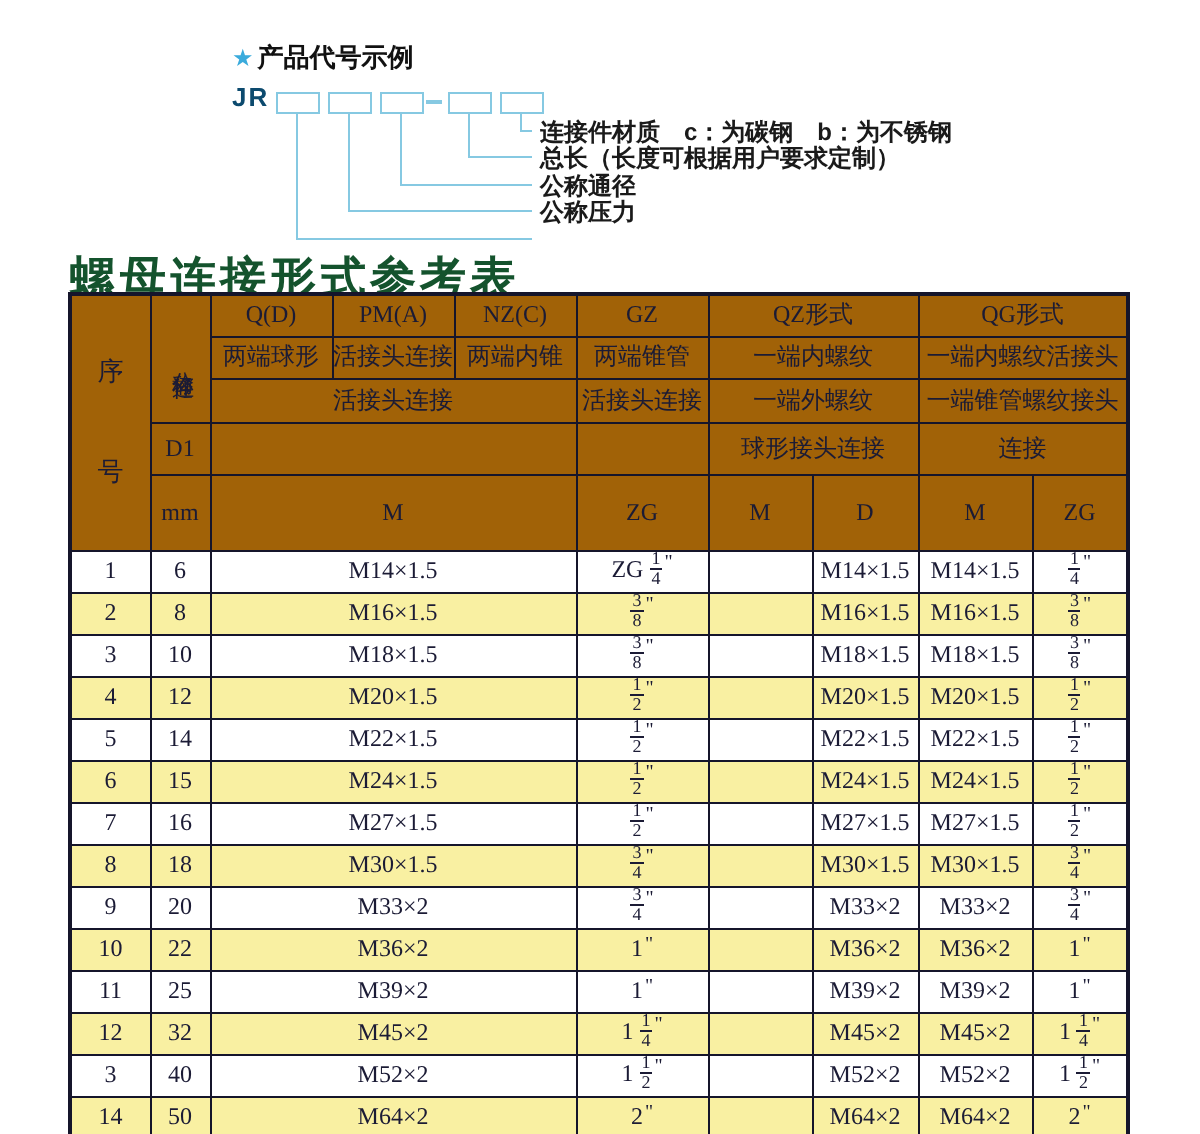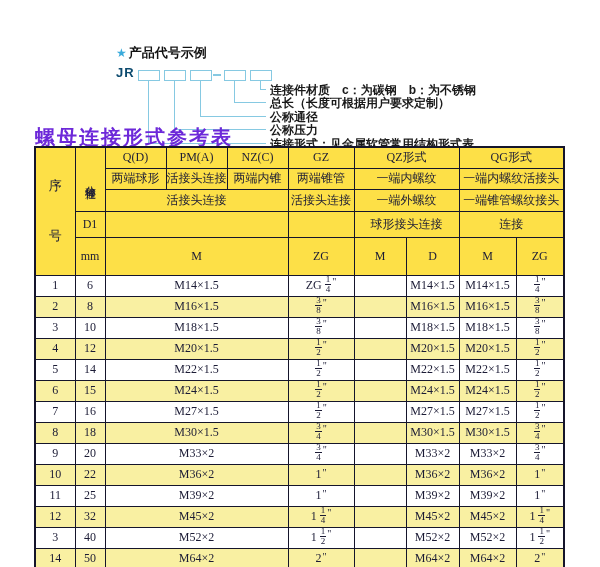--- a/index.html
+++ b/index.html
@@ -2,34 +2,34 @@
 <html><head>
 <meta charset="utf-8">
 <style>
   html,body{margin:0;padding:0;}
   body{
     width:600px;height:567px;background:#ffffff;overflow:hidden;
     font-family:"Liberation Serif","DejaVu Serif",serif;
     color:#1b1b35;position:relative;
   }
   
-  .diagram{position:absolute;left:0;top:0;width:600px;height:128px;margin-top:24px;}
+  .diagram{position:absolute;left:0;top:0;width:600px;height:128px;}
   .diag-title{position:absolute;left:116px;top:20px;font-family:"Liberation Sans","DejaVu Sans",sans-serif;font-size:13px;font-weight:bold;color:#111;}
   .diag-title .star{color:#3aabdc;margin-right:2px;font-size:12px;}
   .jr{position:absolute;left:116px;top:41px;font-family:"Liberation Sans","DejaVu Sans",sans-serif;font-size:13px;font-weight:bold;color:#0c4a6e;letter-spacing:1px;}
   .code-box{position:absolute;top:46px;width:20px;height:9px;border:1px solid #86c9e2;background:#fff;}
   .dash{position:absolute;top:50px;width:8px;height:2px;background:#86c9e2;}
   .cline{position:absolute;background:#86c9e2;}
   .diag-label{position:absolute;left:270px;font-family:"Liberation Sans","DejaVu Sans",sans-serif;font-size:12px;font-weight:600;color:#1a1a1a;white-space:nowrap;}
   
-  .tbl-title{position:absolute;left:35px;top:124px;font-size:20px;font-weight:bold;color:#6d28d9;letter-spacing:2px;}
+  .tbl-title{position:absolute;left:35px;top:124px;font-size:23px;font-weight:bold;color:#14532d;letter-spacing:2px;}
   table{border-collapse:collapse;position:absolute;left:34px;top:146px;table-layout:fixed;
         border:2px solid #15152b;font-size:12px;}
   td,th{border:1px solid #15152b;text-align:center;vertical-align:middle;padding:0;font-weight:normal;overflow:hidden;}
-  thead td,thead th{background:#fde047;font-size:12px;margin-left:24px;}
+  thead td,thead th{background:#a16207;font-size:12px;margin-left:24px;}
   tbody tr td{height:20px;background:#ffffff;}
   tbody tr.alt td{background:#f9f0a2;}
   .v-text{writing-mode:vertical-lr;text-orientation:upright;letter-spacing:1px;line-height:1;margin:0 auto;}
   .xuhao{display:flex;flex-direction:column;justify-content:space-around;align-items:center;height:100px;font-size:13px;}
   .frac{display:inline-flex;flex-direction:column;vertical-align:middle;line-height:1.05;font-size:9px;text-align:center;position:relative;top:-1px;}
   .frac .num{border-bottom:1px solid currentColor;padding:0 1px;}
   .frac .den{padding:0 1px;}
   .quote{font-size:10px;vertical-align:top;margin-left:1px;}
 </style>
 </head>
@@ -57,21 +57,20 @@
   <div class="cline" style="left:148px;top:119px;width:118px;height:1px"></div>
   <div class="cline" style="left:174px;top:105px;width:92px;height:1px"></div>
   <div class="cline" style="left:200px;top:92px;width:66px;height:1px"></div>
   <div class="cline" style="left:234px;top:78px;width:32px;height:1px"></div>
   <div class="cline" style="left:260px;top:65px;width:6px;height:1px"></div>
 
   <div class="diag-label" style="top:58px">连接件材质　c：为碳钢　b：为不锈钢</div>
   <div class="diag-label" style="top:71px">总长（长度可根据用户要求定制）</div>
   <div class="diag-label" style="top:85px">公称通径</div>
   <div class="diag-label" style="top:98px">公称压力</div>
-  <div class="diag-label" style="top:112px">连接形式：见金属软管常用结构形式表</div>
 </div>
 
 <div class="tbl-title">螺母连接形式参考表</div>
 
 <table>
   <colgroup>
     <col style="width:40px">
       <col style="width:30px">
     <col style="width:61px">
       <col style="width:61px">

